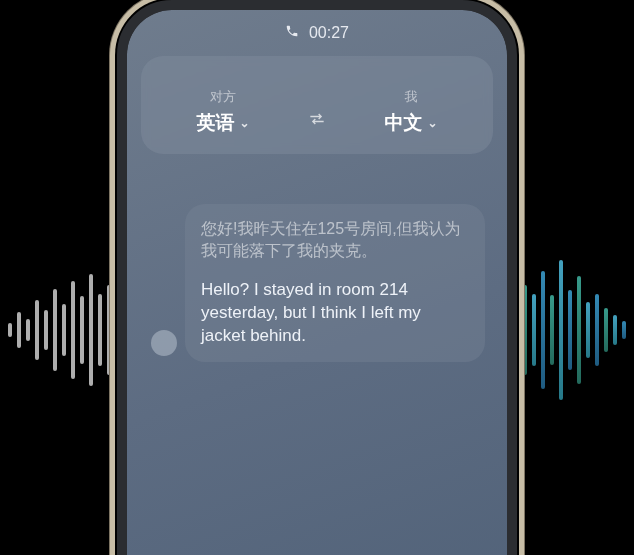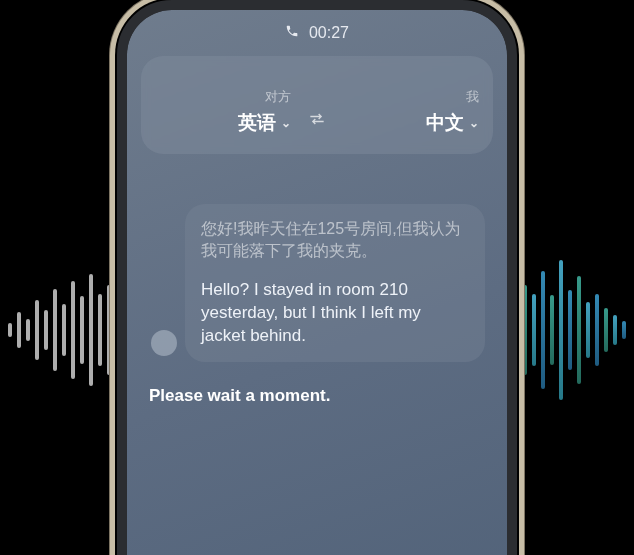--- a/index.html
+++ b/index.html
@@ -112,21 +112,21 @@
   .hangup-btn svg { width: 26px; height: 26px; fill: #d23c34; }
 
   .lang-row {
     display: flex;
     align-items: flex-end;
     justify-content: space-around;
     margin-top: 16px;
     gap: 8px;
   }
   .lang-col {
-    text-align: right;
+    text-align: center;
     flex: 1;
   }
   .lang-label {
     font-size: 13px;
     color: rgba(255,255,255,.55);
     margin-bottom: 4px;
   }
   .lang-value {
     font-size: 19px;
     font-weight: 600;
@@ -261,22 +261,21 @@
             <span class="chev">⌄</span>
           </div>
         </div>
       </div>
     </div>
 
     <div class="convo">
       <div class="bubble">
         <div class="avatar-dot"></div>
         <div class="line-cn">您好!我昨天住在125号房间,但我认为我可能落下了我的夹克。</div>
-        <div class="line-en">Hello? I stayed in room 210 yesterday, but I think I left my jacket behind.</div>
+        <div class="line-en">Hello? I stayed in room 214 yesterday, but I think I left my jacket behind.</div>
       </div>
     </div>
 
     <div class="outgoing">
-      <div class="line-en">Please wait a moment.</div>
     </div>
 
   </div>
 </div>
 
 </body></html>

